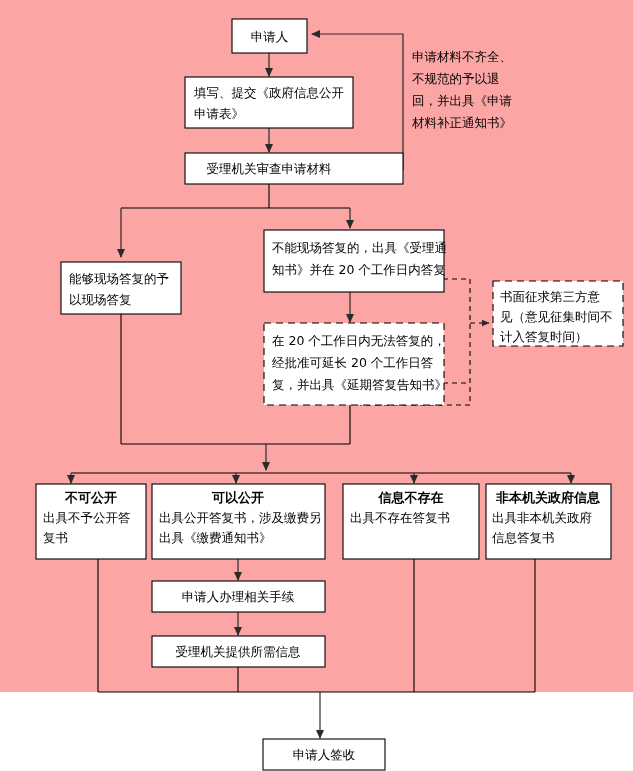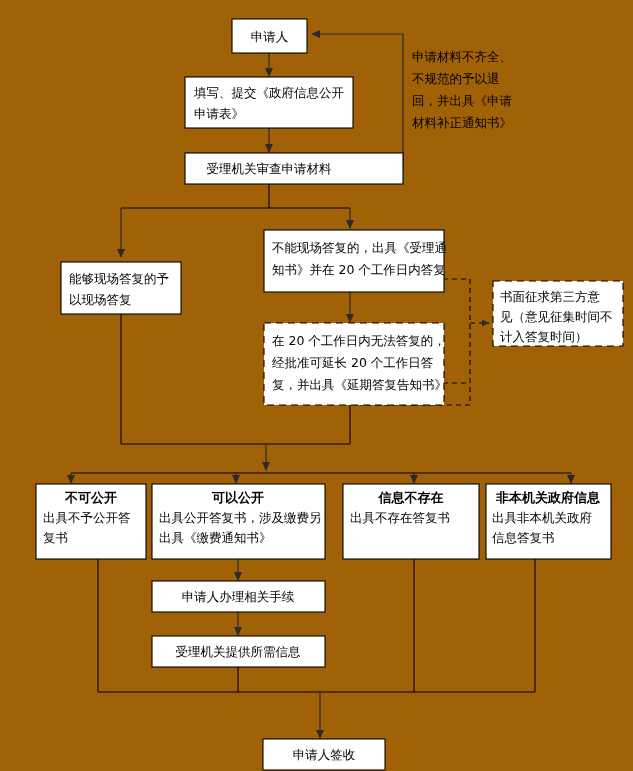--- a/index.html
+++ b/index.html
@@ -9,22 +9,22 @@
   }
   body {
     width: 633px;
     height: 771px;
     font-family: "DejaVu Sans", "Liberation Sans", sans-serif;
     overflow: hidden;
   }
   #flowchart-root {
     position: relative;
     width: 633px;
-    height: 771px;
-    background: #a16207;
+    height: 692px;
+    background: #fca5a5;
   }
   svg.chart-canvas {
     position: absolute;
     left: 0;
     top: 0;
     width: 633px;
     height: 771px;
     display: block;
   }
   .node-box {

